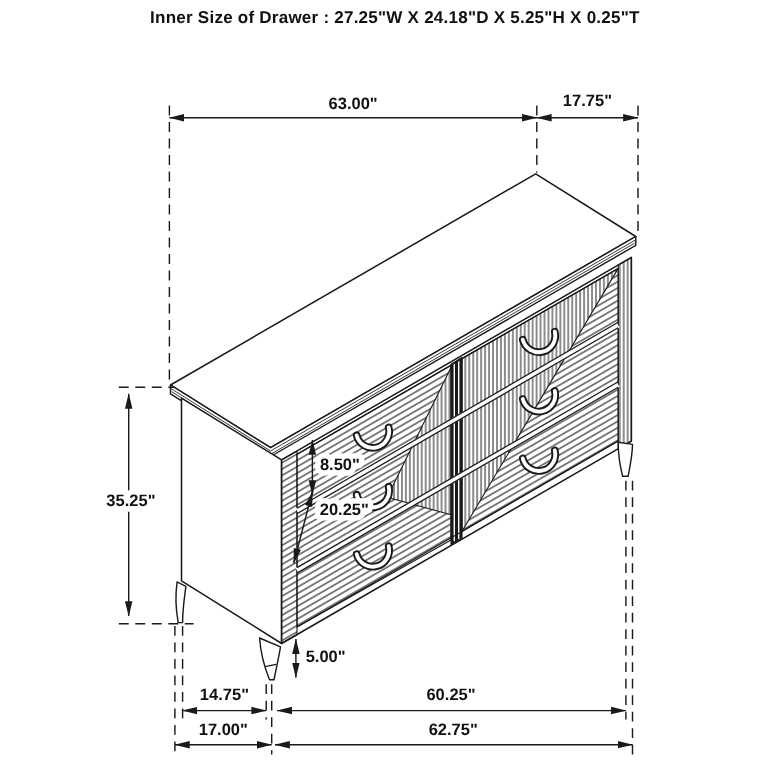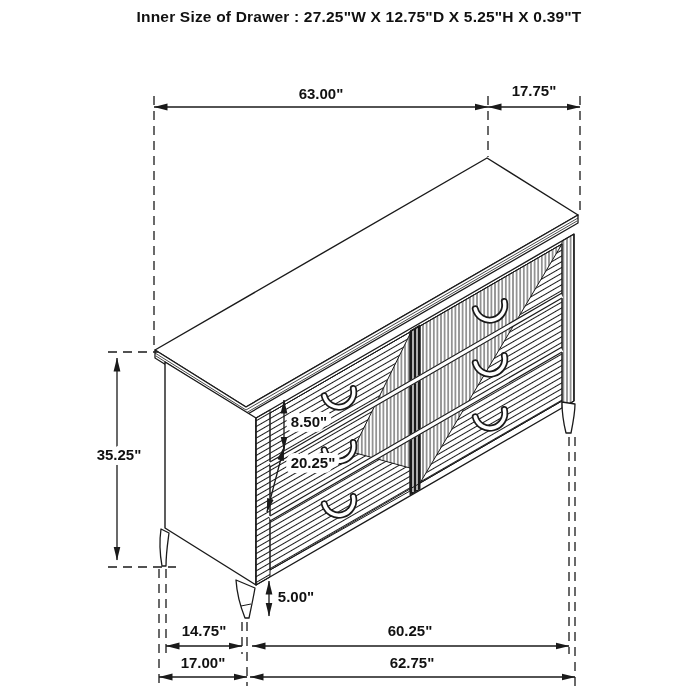--- a/index.html
+++ b/index.html
@@ -9,21 +9,21 @@
          font-size:15.5px;font-weight:700;color:#111;letter-spacing:.2px;padding-left:18px;box-sizing:border-box;}
   svg{position:absolute;top:0;left:0;}
   .dim-text{font-size:15px;font-weight:700;fill:#111;}
   .halo{paint-order:stroke;stroke:#ffffff;stroke-width:10px;stroke-linejoin:round;}
 </style>
 </head>
 <body>
 
 <div class="canvas">
 
-  <div class="title">Inner Size of Drawer : 27.25"W X 12.75"D X 5.25"H X 0.39"T</div>
+  <div class="title">Inner Size of Drawer : 27.25"W X 24.18"D X 5.25"H X 0.25"T</div>
 
   <svg width="700" height="700" viewBox="0 0 700 700">
     <defs>
       <marker id="arr" viewBox="0 0 14 8" refX="13.5" refY="4" markerWidth="14" markerHeight="8" orient="auto-start-reverse" markerUnits="userSpaceOnUse">
         <path d="M14,4 L0,0.6 L0,7.4 Z" fill="#1a1a1a"></path>
       </marker>
       <pattern id="hd" width="5" height="5" patternUnits="userSpaceOnUse" patternTransform="rotate(-30)">
         <line x1="0" y1="2.5" x2="5" y2="2.5" stroke="#1a1a1a" stroke-width="1"></line>
       </pattern>
       <pattern id="vt" width="3.6" height="8" patternUnits="userSpaceOnUse">

